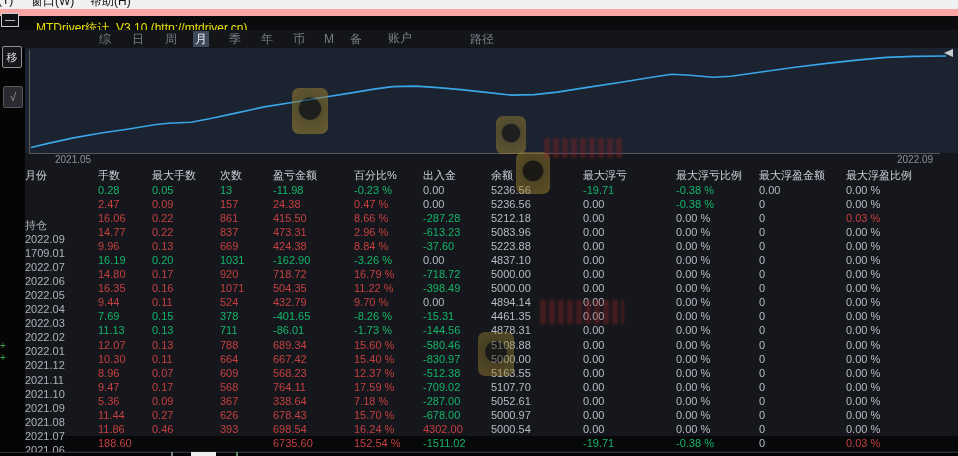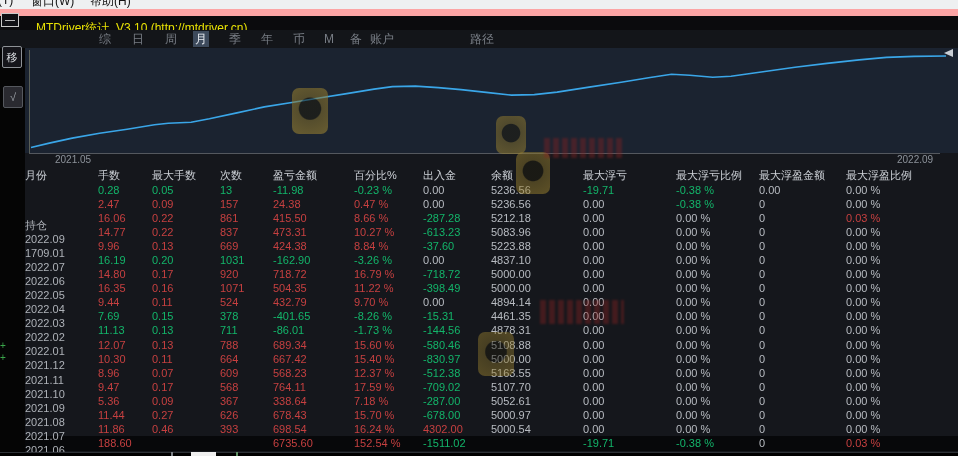--- a/index.html
+++ b/index.html
@@ -70,21 +70,21 @@
     <span class="path-label" style="left:470px">路径</span>
   <span class="tab" style="left: 97px;">综</span>
       <span class="tab" style="left: 130px;">日</span>
       <span class="tab" style="left: 163px;">周</span>
       <span class="tab selected" style="left: 193px;">月</span>
       <span class="tab" style="left: 227px;">季</span>
       <span class="tab" style="left: 259px;">年</span>
       <span class="tab" style="left: 291px;">币</span>
       <span class="tab" style="left: 322px;">M</span>
       <span class="tab" style="left: 348px;">备</span>
-      <span class="tab" style="left: 368px;">账户</span>
+      <span class="tab" style="left: 386px; font-family: Liberation Mono, monospace;">账户</span>
     </div>
 
   <div class="btn-side" style="left:2px;top:46px;">移</div>
   <div class="btn-side" style="left:3px;top:86px;background:#2a2a30;border-color:#55585e;color:#9ea3a9;">√</div>
 
   <div class="mainbg"></div>
 
   <div class="chartbg"></div>
   <div class="axis-left"></div>
   <div class="axis-bottom"></div>
@@ -151,21 +151,21 @@
         <span class="c-d">0.00 %</span>
         <span class="c-d">0</span>
         <span class="c-r">0.03 %</span>
       </div>
       <div class="trow">
         <span class="c-label">2022.07</span>
         <span class="c-r">14.77</span>
         <span class="c-r">0.22</span>
         <span class="c-r">837</span>
         <span class="c-r">473.31</span>
-        <span class="c-r">10.27 %</span>
+        <span class="c-r">2.96 %</span>
         <span class="c-g">-613.23</span>
         <span class="c-d">5083.96</span>
         <span class="c-d">0.00</span>
         <span class="c-d">0.00 %</span>
         <span class="c-d">0</span>
         <span class="c-d">0.00 %</span>
       </div>
       <div class="trow">
         <span class="c-label">2022.06</span>
         <span class="c-r">9.96</span>

